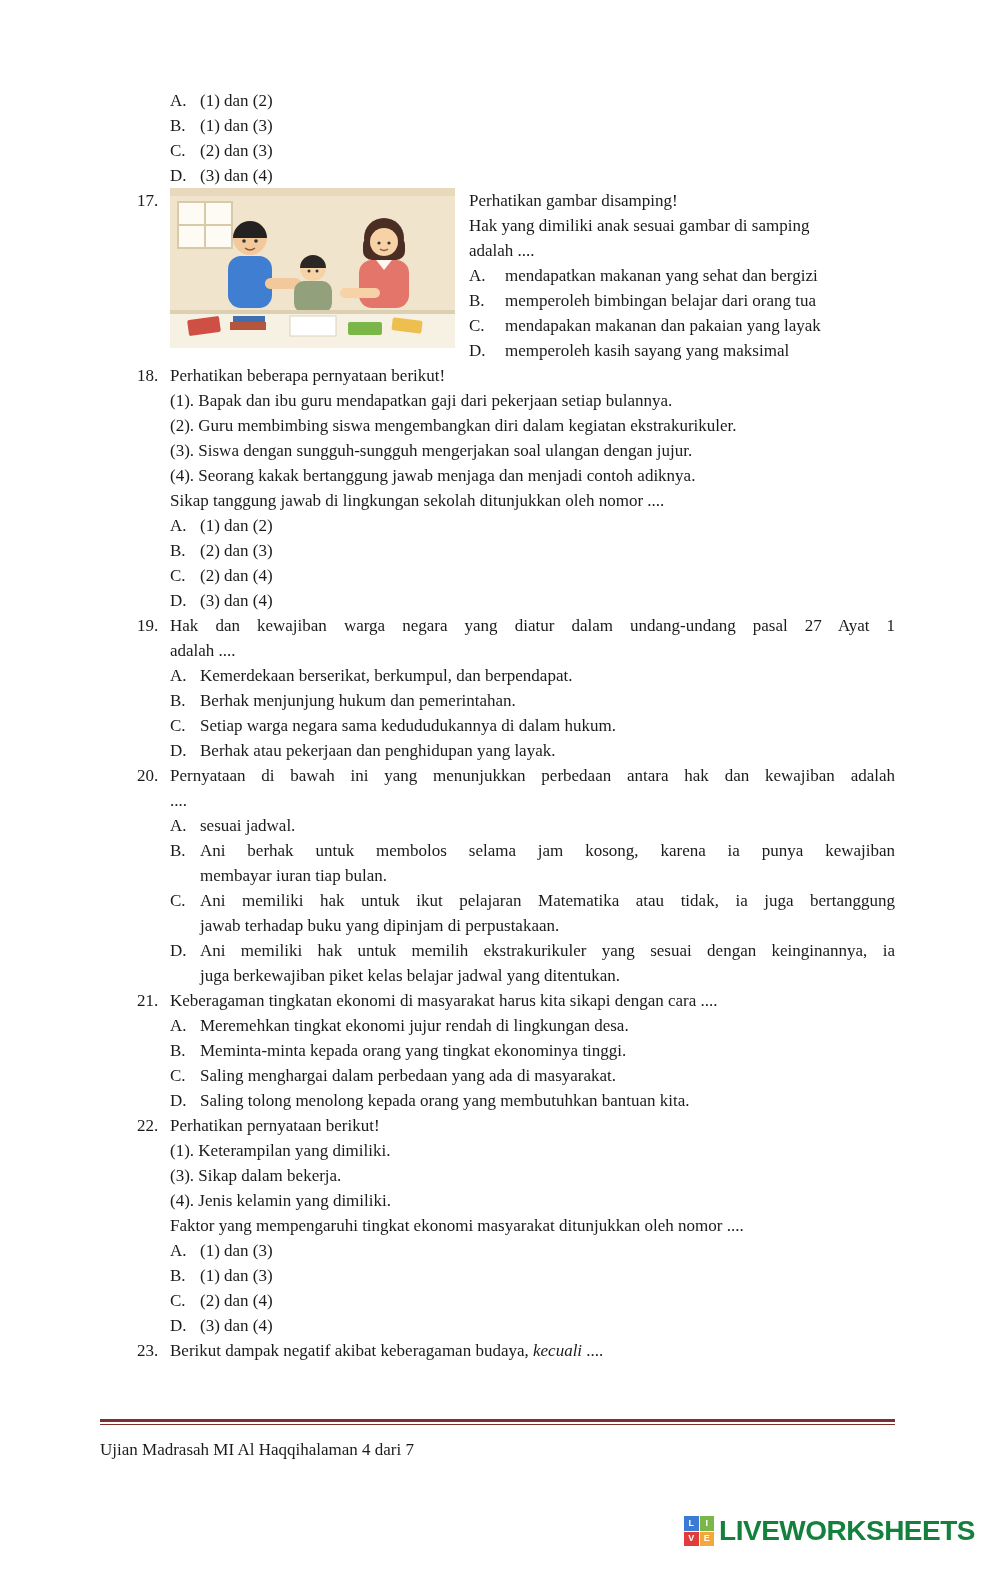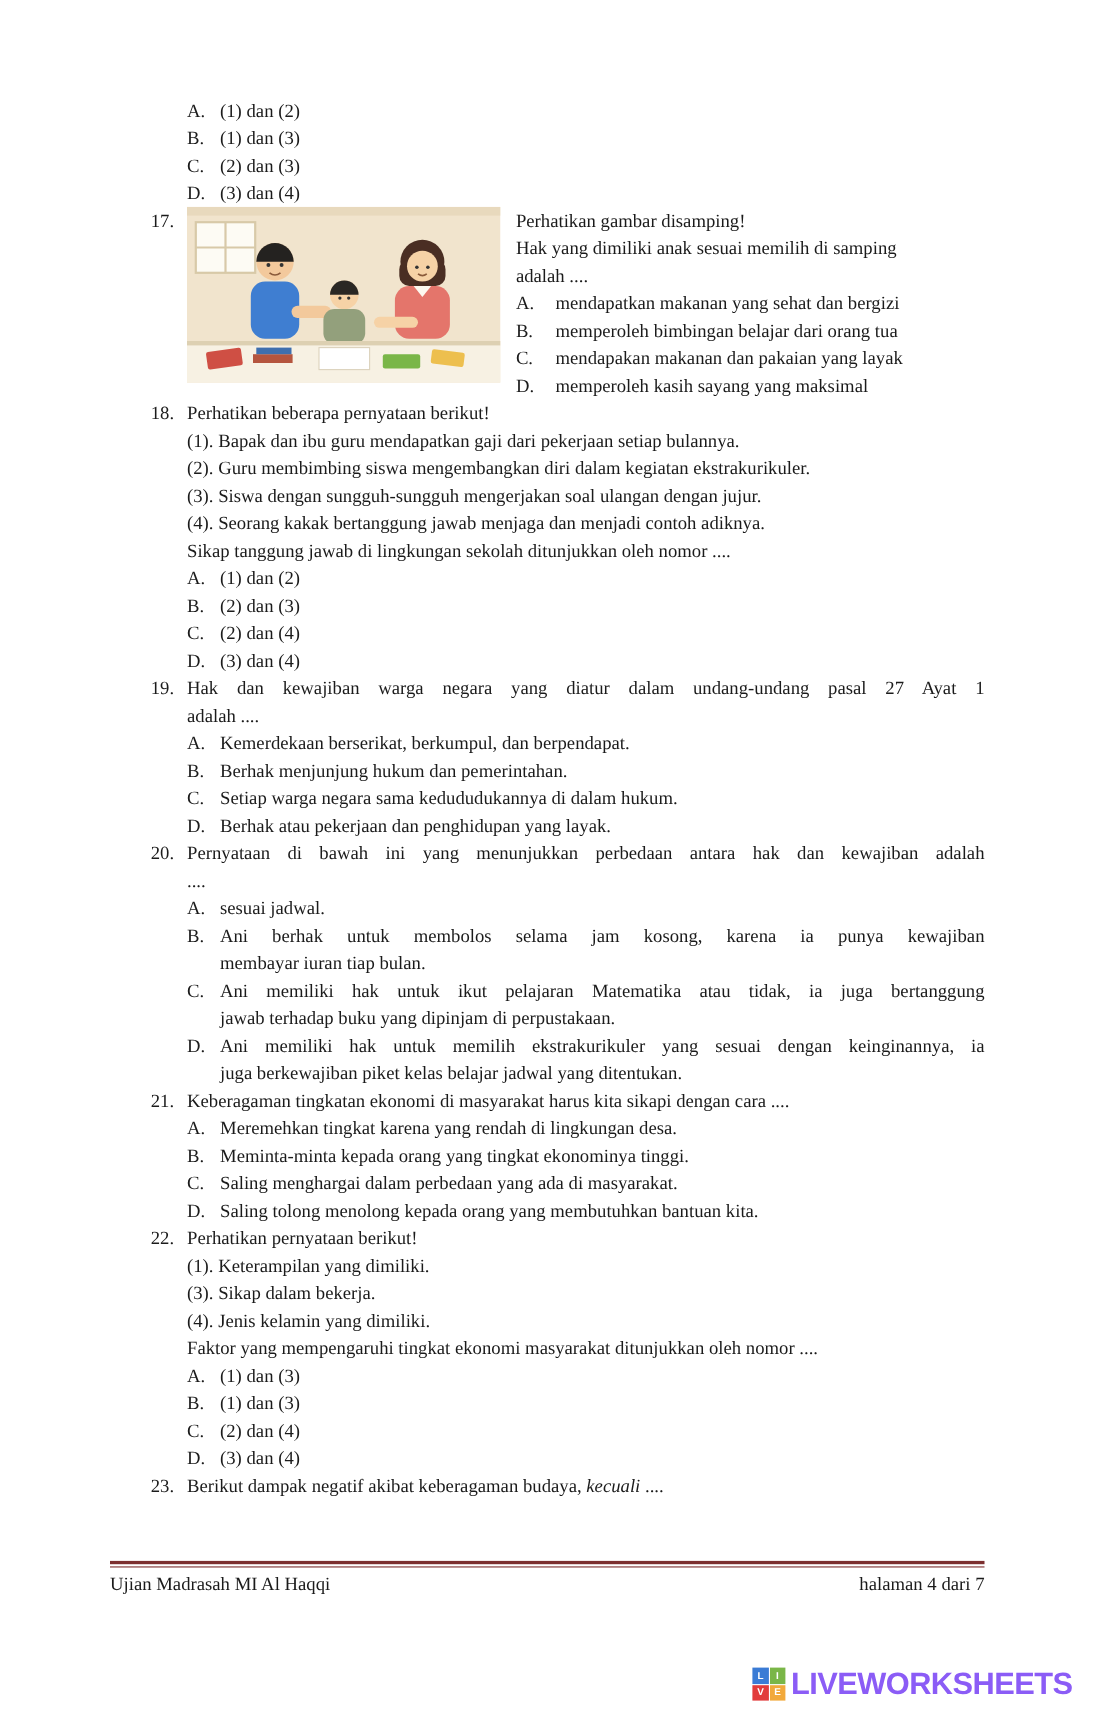--- a/index.html
+++ b/index.html
@@ -18,21 +18,21 @@
   .opt-letter{flex:0 0 30px}
   .opt-text{flex:1;min-width:0}
   .stretch{text-align:justify;text-align-last:justify}
   .q17-body{flex:1;display:flex;align-items:flex-start;min-width:0}
   .q17-fig{flex:0 0 285px;margin-right:14px}
   .q17-fig svg{display:block}
   .q17-right{flex:1;min-width:0}
   .q17-right .opt-letter{flex:0 0 36px}
   .footer{position:absolute;left:100px;width:795px;top:1419px}
   .footer-rule{height:6px;border-top:3px solid #7c2f2f;border-bottom:1px solid #7c2f2f}
-  .footer-row{display:flex;justify-content:space-between;margin-top:2px}
+  .footer-row{display:flex;margin-top:12px}
   .brand{position:absolute;right:25px;top:1516px;display:flex;align-items:center;gap:5px;cursor:pointer}
   .brand-icon{width:30px;height:30px;display:grid;grid-template-columns:1fr 1fr;grid-template-rows:1fr 1fr;gap:1px}
   .brand-sq{display:flex;align-items:center;justify-content:center;color:#fff;
     font-family:"Liberation Sans",sans-serif;font-weight:bold;font-size:9px;line-height:1}
   .brand-text{font-family:"Liberation Sans",sans-serif;font-weight:700;font-size:28px;letter-spacing:-0.5px;line-height:30px}
 </style>
 </head>
 <body>
 
 <div class="content">
@@ -103,21 +103,21 @@
     <rect x="60" y="134" width="36" height="8" fill="#b5553e"></rect>
     <rect x="63" y="128" width="32" height="6" fill="#3f6fae"></rect>
     <rect x="18" y="130" width="32" height="16" rx="2" fill="#cf4f44" transform="rotate(-8 34 138)"></rect>
     <rect x="120" y="128" width="46" height="20" fill="#ffffff" stroke="#dcd2bc"></rect>
     <rect x="178" y="134" width="34" height="13" rx="2" fill="#7ab648"></rect>
     <rect x="222" y="131" width="30" height="13" rx="2" fill="#edbf4e" transform="rotate(7 237 138)"></rect>
   </svg>
           </div>
           <div class="q17-right">
             <div class="line">Perhatikan gambar disamping!</div>
-            <div class="line">Hak yang dimiliki anak sesuai memilih di samping</div>
+            <div class="line">Hak yang dimiliki anak sesuai gambar di samping</div>
             <div class="line">adalah ....</div>
             <div class="opt-row">
               <span class="opt-letter">A.</span>
               <div class="opt-text">
                 <div class="line">mendapatkan makanan yang sehat dan bergizi</div>
               </div>
             </div>
             <div class="opt-row">
               <span class="opt-letter">B.</span>
               <div class="opt-text">
@@ -246,21 +246,21 @@
         </div>
       </div>
       <div class="q-row">
         <div class="q-num">21.</div>
         <div class="q-body">
           <div class="line">Keberagaman tingkatan ekonomi di masyarakat harus kita sikapi dengan cara ....</div>
           <div class="opts">
             <div class="opt-row">
               <span class="opt-letter">A.</span>
               <div class="opt-text">
-                <div class="line">Meremehkan tingkat karena yang rendah di lingkungan desa.</div>
+                <div class="line">Meremehkan tingkat ekonomi jujur rendah di lingkungan desa.</div>
               </div>
             </div>
             <div class="opt-row">
               <span class="opt-letter">B.</span>
               <div class="opt-text">
                 <div class="line">Meminta-minta kepada orang yang tingkat ekonominya tinggi.</div>
               </div>
             </div>
             <div class="opt-row">
               <span class="opt-letter">C.</span>
@@ -330,14 +330,14 @@
   </div>
 </div>
 
 <div class="brand">
   <span class="brand-icon" id="brandicon">
       <span class="brand-sq" style="background: rgb(58, 123, 213);">L</span>
       <span class="brand-sq" style="background: rgb(122, 182, 72);">I</span>
       <span class="brand-sq" style="background: rgb(226, 59, 59);">V</span>
       <span class="brand-sq" style="background: rgb(242, 169, 59);">E</span>
     </span>
-  <span class="brand-text" style="color: #8b5cf6;">LIVEWORKSHEETS</span>
+  <span class="brand-text" style="color: #15803d;">LIVEWORKSHEETS</span>
 </div>
 
 </body></html>

